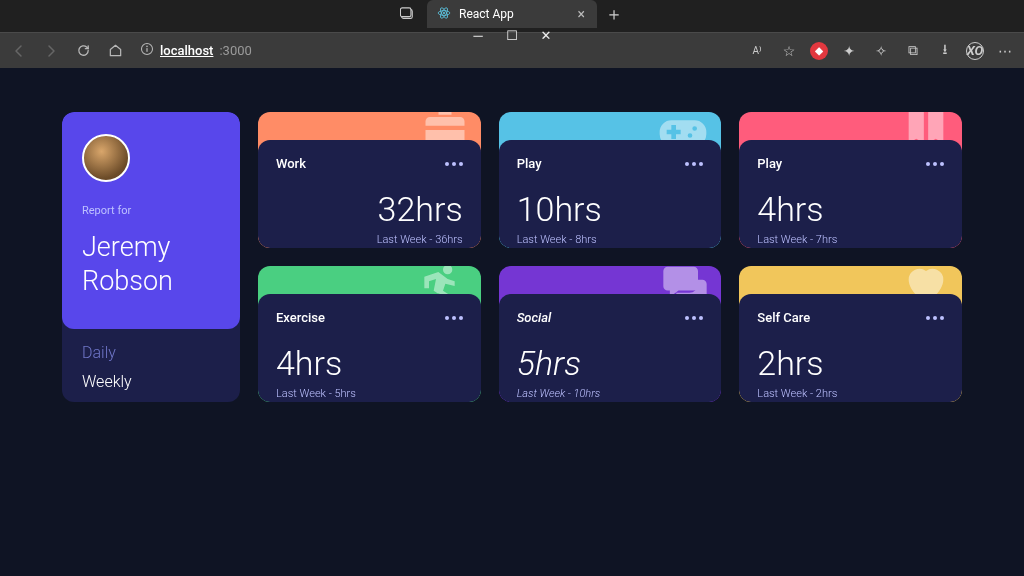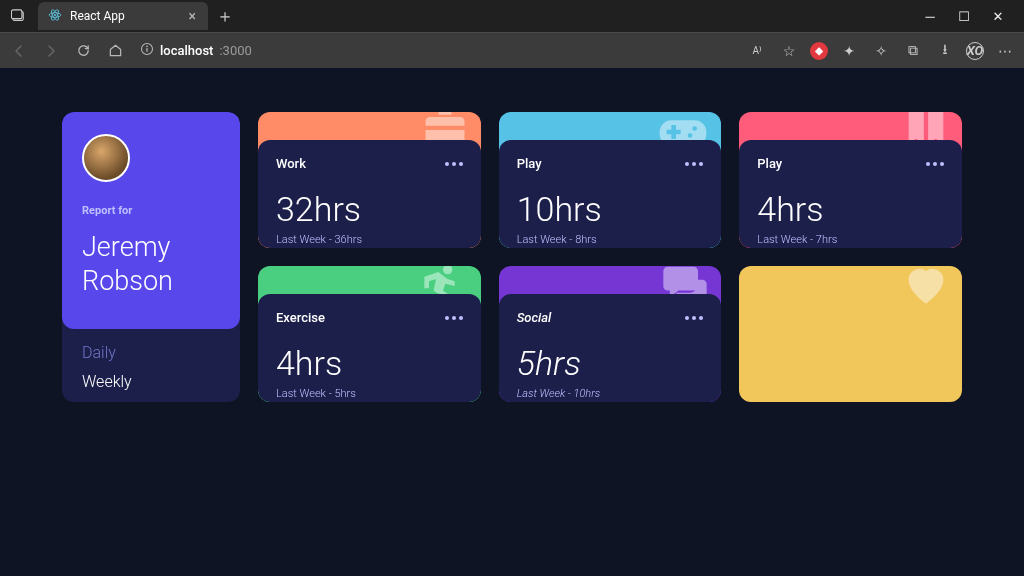--- a/index.html
+++ b/index.html
@@ -1,64 +1,64 @@
 <!DOCTYPE html>
 <html><head>
   <meta charset="utf-8">
   <style>
     * { margin: 0; padding: 0; box-sizing: border-box; font-family: -apple-system, BlinkMacSystemFont, "Segoe UI", Roboto, sans-serif; }
     body { width: 1024px; height: 576px; background: #202020; overflow: hidden; }
 
     
-    .titlebar { height: 32px; background: #202020; display: flex; align-items: center; padding: 0 4px; }
+    .titlebar { height: 32px; background: #202020; display: flex; align-items: center; padding: 0 4px; flex-direction: column; }
     .tab-strip { display: flex; align-items: center; gap: 0; flex: 1; }
     .tab-icon-box { width: 28px; height: 28px; display: flex; align-items: center; justify-content: center; border-radius: 4px; margin-right: 6px; }
     .tab { background: #3b3b3b; display: flex; align-items: center; gap: 8px; padding: 4px 8px 4px 10px; border-radius: 6px 6px 0 0; height: 28px; min-width: 170px; }
     .tab .favicon svg { width: 14px; height: 14px; }
     .tab .tab-title { color: #fff; font-size: 12px; flex: 1; }
     .tab .close { color: #bbb; font-size: 14px; line-height: 1; cursor: pointer; padding: 2px 4px; }
     .newtab { color: #ccc; font-size: 18px; padding: 2px 8px; cursor: pointer; }
     .winctrls { display: flex; gap: 18px; padding: 0 14px; color: #eee; font-size: 13px; }
     .winctrls span { cursor: pointer; display: inline-flex; width: 16px; justify-content: center; }
 
     .addrbar { height: 36px; background: #3b3b3b; border-top: 1px solid #4a4a4a; display: flex; align-items: center; padding: 0 8px; gap: 10px; }
     .nav-ico { color: #b8b8b8; width: 22px; height: 22px; display: flex; align-items: center; justify-content: center; cursor: pointer; }
     .nav-ico.disabled { color: #666; cursor: default; }
     .urlbox { display: flex; align-items: center; gap: 6px; margin-left: 4px; }
-    .urlhost { color: #fff; font-size: 13px; font-weight: 500; }
+    .urlhost { color: #fff; font-size: 13px; font-weight: 500; text-decoration: underline; }
     .urlpath { color: #9a9a9a; font-size: 13px; }
     .addr-spacer { flex: 1; }
     .right-ico { color: #ccc; width: 22px; height: 20px; display: flex; align-items: center; justify-content: center; cursor: pointer; font-size: 14px; }
     .right-ico.accent { background:#e2383f; color:#fff; border-radius:50%; width:18px; height:18px; font-size:10px; font-weight:bold; }
     .right-ico.circle { border:1px solid #ccc; border-radius:50%; width:18px; height:18px; font-size:13px; font-weight:bold; font-style:italic;}
 
     
     .page { height: calc(576px - 68px); background: hsl(226,43%,10%); padding: 44px 62px 0 62px; }
     .dashboard { display: grid; grid-template-columns: 178px repeat(3, 1fr); grid-template-rows: repeat(2, 136px); gap: 18px; max-width: 910px; }
 
     .profile-card { grid-row: span 2; background: hsl(235,46%,20%); border-radius: 12px; display: flex; flex-direction: column; overflow: hidden; }
     .profile-top { background: hsl(246,80%,60%); border-radius: 12px; padding: 22px 20px 30px 20px; flex: 1; display:flex; flex-direction:column; }
     .avatar { width: 48px; height: 48px; border-radius: 50%; border: 2px solid #fff; background: radial-gradient(circle at 40% 35%, #d9a66b, #6b4b28 70%); margin-bottom: 22px; }
-    .report-for { font-size: 11px; color: hsl(236,100%,87%); font-weight: 700; }
+    .report-for { font-size: 11px; color: hsl(236,100%,87%); font-weight: 400; }
     .profile-name { font-size: 27px; font-weight: 300; color: #fff; line-height: 1.25; margin-top: 14px; }
     .profile-modes { padding: 14px 20px 16px 20px; display: flex; flex-direction: column; gap: 10px; }
     .mode { font-size: 16px; color: hsl(235,45%,61%); cursor: pointer; font-weight: 300; }
     .mode.active { color: #fff; }
 
     .activity-card { border-radius: 12px; position: relative; overflow: hidden; display:flex; flex-direction:column; justify-content:flex-end; }
     .card-bg-ico { position:absolute; top:-8px; right:10px; opacity:.45; }
     .card-body { background: hsl(235,46%,20%); border-radius: 12px; padding: 16px 18px 14px 18px; position:relative; z-index:1; height: calc(100% - 28px); display:flex; flex-direction:column; cursor:pointer; }
     .card-header { display: flex; justify-content: space-between; align-items:center; }
     .card-title { color: #fff; font-size: 13px; font-weight: 500; }
     .card-menu { color: hsl(236,100%,87%); cursor: pointer; display:flex; gap:3px; padding:4px 0; }
     .card-menu span { width:4px; height:4px; border-radius:50%; background: hsl(236,100%,87%); display:block; }
     .card-hours { color: #fff; font-size: 34px; font-weight: 300; margin-top: 18px; }
     .card-prev { color: hsl(236,100%,87%); font-size: 11px; font-weight: 300; margin-top:4px; }
 
-    .bg-work { background: hsl(15,100%,70%); }
+    .bg-work { background: hsl(15,100%,70%); text-align: right; }
     .bg-play { background: hsl(195,74%,62%); }
     .bg-study { background: hsl(348,100%,68%); }
     .bg-exercise { background: hsl(145,58%,55%); }
     .bg-social { background: hsl(264,64%,52%); font-style: italic; }
     .bg-selfcare { background: hsl(43,84%,65%); }
   </style>
 </head>
 <body>
 
 <div class="titlebar">
@@ -231,16 +231,28 @@
                 <span></span>
               </div>
             </div>
             <div class="card-hours">5hrs</div>
             <div class="card-prev">Last Week - 10hrs</div>
           </div>
         </div><div class="activity-card bg-selfcare">
           <div class="card-bg-ico"><svg width="52" height="52" viewBox="0 0 24 24">
               <path fill="#fff" d="M12 21s-8-5.3-8-11a5 5 0 0 1 8-4 5 5 0 0 1 8 4c0 5.7-8 11-8 11z"></path>
             </svg></div>
+          <div class="card-body">
+            <div class="card-header">
+              <div class="card-title">Self Care</div>
+              <div class="card-menu">
+                <span></span>
+                <span></span>
+                <span></span>
+              </div>
+            </div>
+            <div class="card-hours">2hrs</div>
+            <div class="card-prev">Last Week - 2hrs</div>
+          </div>
         </div></div>
 
   </div>
 </div>
 
 </body></html>

